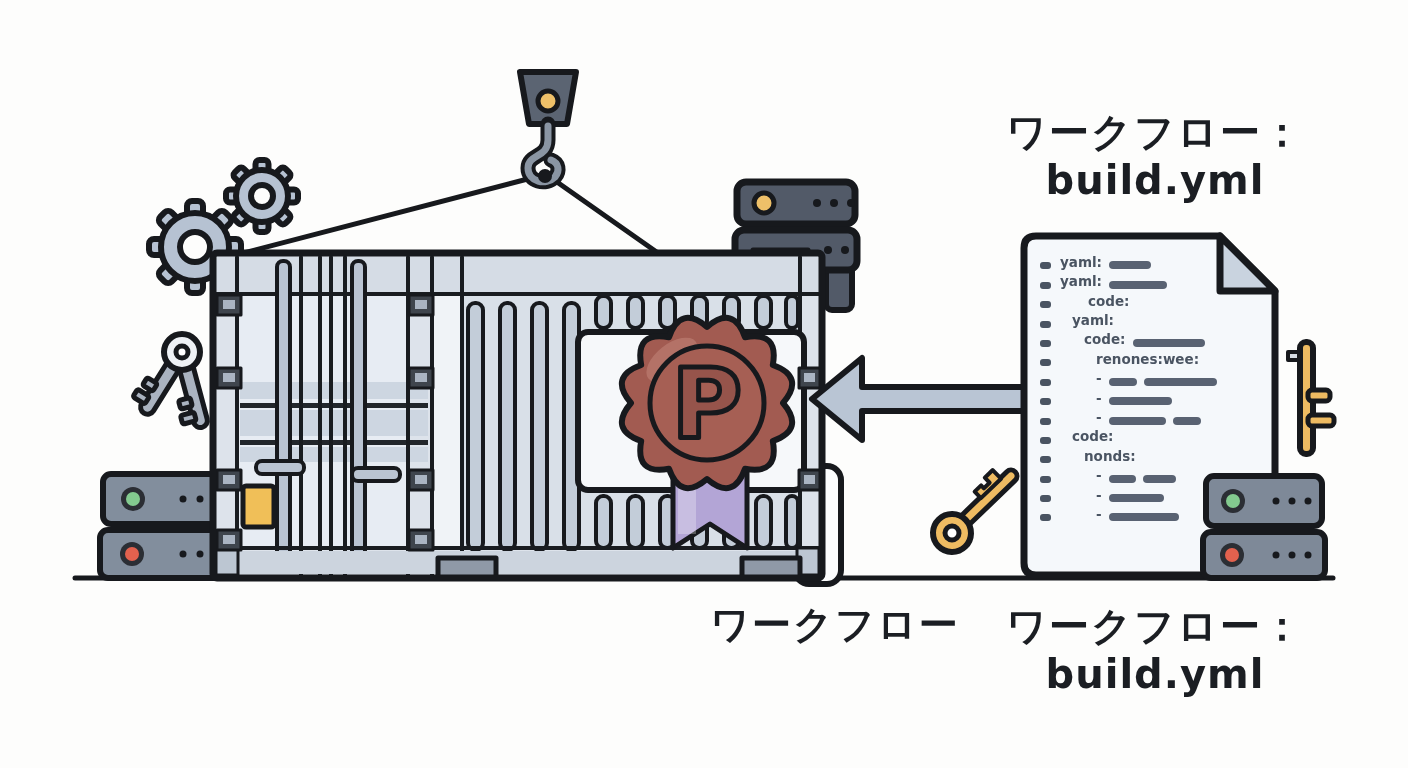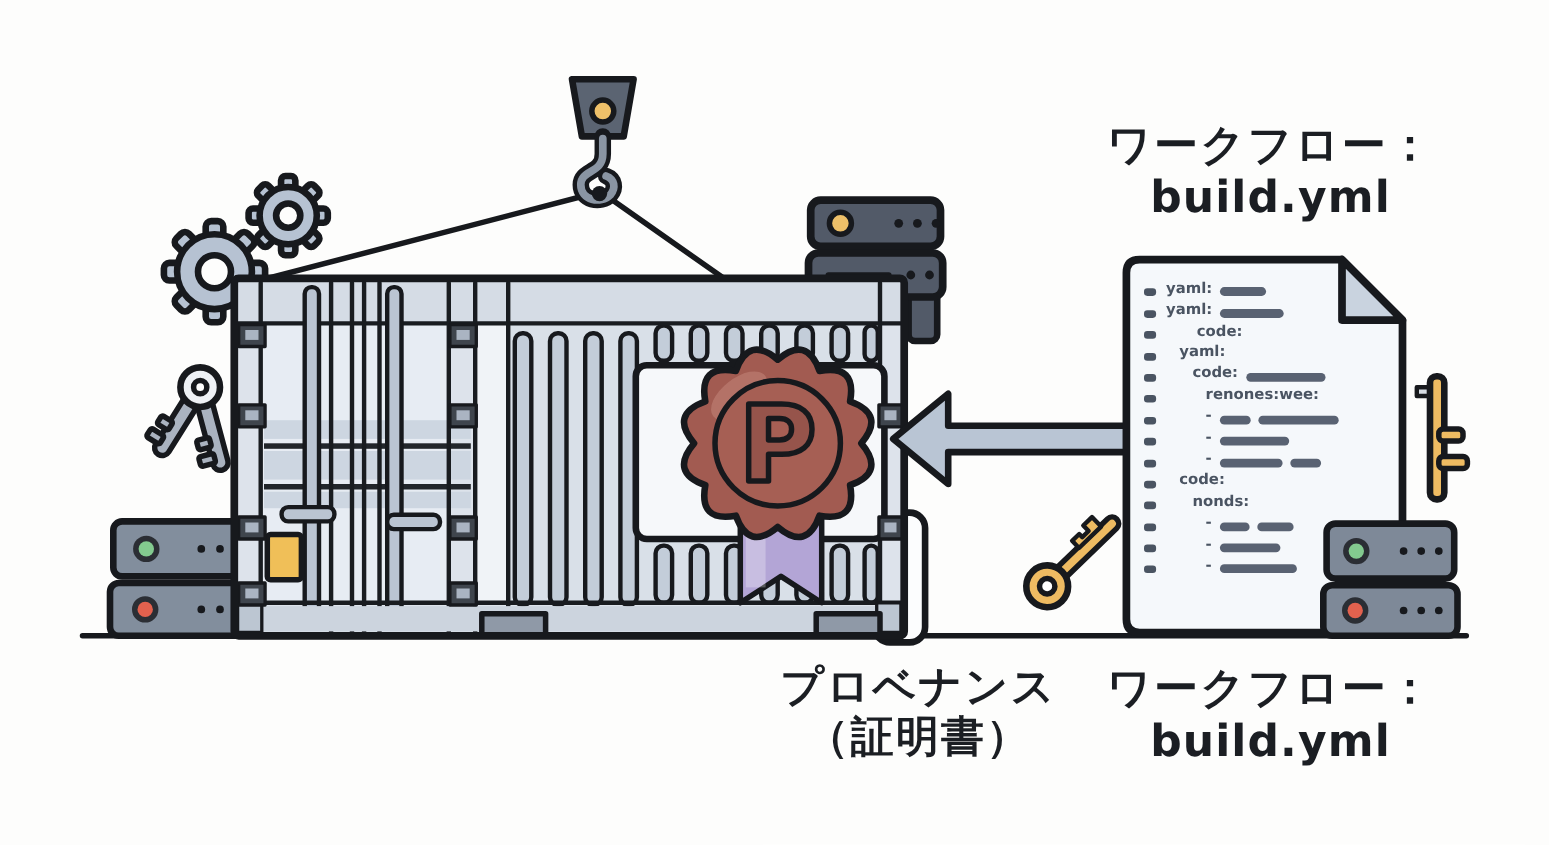--- a/index.html
+++ b/index.html
@@ -324,22 +324,21 @@
       </div>
     </div>
 
 <div class="label" style="left:1000px;top:108px;width:310px;font-size:40px;line-height:48px;">
   <div>ワークフロー：</div>
   <div class="l2">build.yml</div>
 </div>
 
 
 <div class="label" style="left:680px;top:602px;width:310px;font-size:39px;line-height:46px;">
-  <div>プロベナンス</div>
-  <div>（証明書）</div>
+  <div>ワークフロー</div>
 </div>
 
 <div class="label" style="left:1000px;top:602px;width:310px;font-size:40px;line-height:48px;">
   <div>ワークフロー：</div>
   <div class="l2">build.yml</div>
 </div>
 
 </div>
 
 </body></html>

